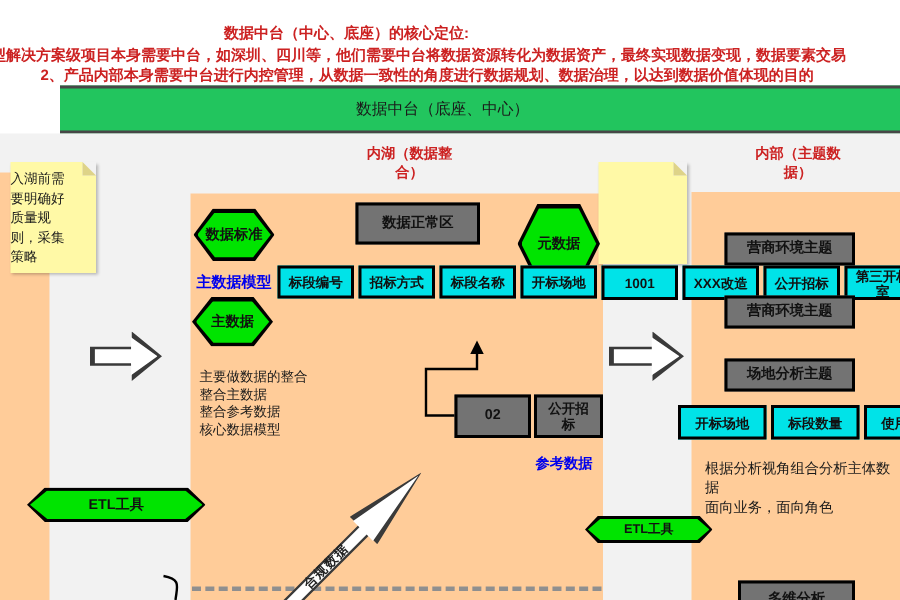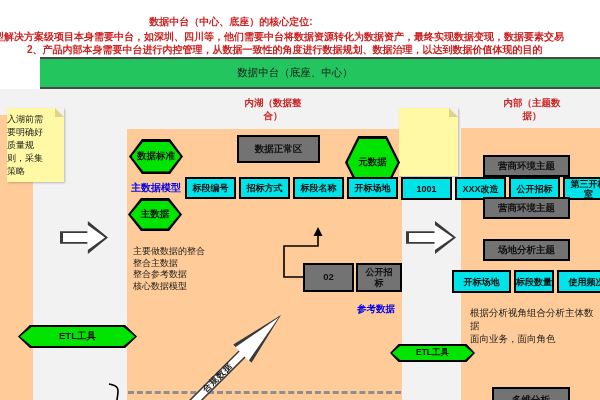--- a/index.html
+++ b/index.html
@@ -182,21 +182,21 @@
     <div class="t" style="font-size:8.5px;">ETL工具</div>
   </div>
 
 
   <div class="abs wbox ctr" style="left:483px;top:155px;width:87px;height:22px;">营商环境主题</div>
   <div class="abs wbox ctr" style="left:483px;top:197px;width:87px;height:22px;">营商环境主题</div>
   <div class="abs wbox ctr" style="left:483px;top:239px;width:87px;height:22px;">场地分析主题</div>
 
   <div class="abs row" style="left:452px;top:270px;">
     <div class="cyancell ctr" style="width:59px;height:23px;">开标场地</div>
-    <div class="cyancell ctr" style="width:40px;height:23px;">标段数量</div>
+    <div class="cyancell ctr" style="width:59px;height:23px;">标段数量</div>
     <div class="cyancell ctr" style="width:59px;height:23px;">使用频次</div>
   </div>
 
   <div class="abs pre" style="left:470px;top:306px;font-size:9.5px;line-height:13px;color:#1a1a1a;">根据分析视角组合分析主体数
 据
 面向业务，面向角色</div>
 
   <div class="abs wbox ctr" style="left:492px;top:387px;width:78px;height:26px;">多维分析</div>
 
   <svg class="overlay" width="600" height="400">

